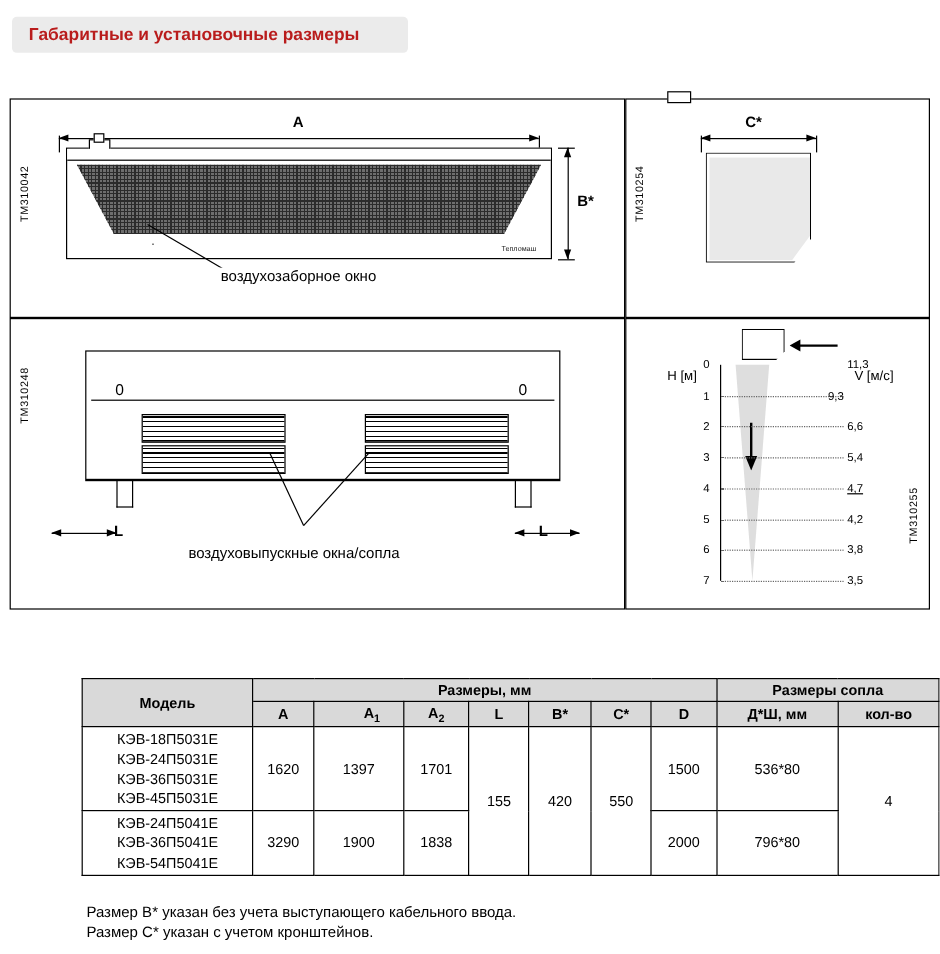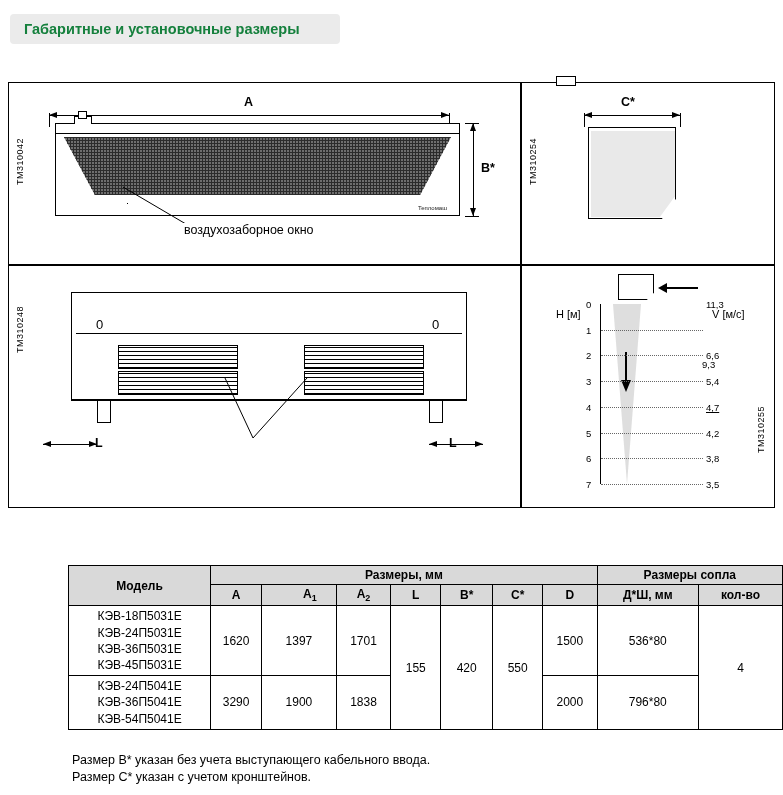--- a/index.html
+++ b/index.html
@@ -3,21 +3,21 @@
 <meta charset="utf-8">
 <style>
   html,body{margin:0;padding:0;background:#ffffff;}
   body{width:783px;height:795px;position:relative;font-family:"Liberation Sans",sans-serif;color:#000;}
 
   
   .page-title{
     position:absolute;left:10px;top:14px;width:330px;height:30px;
     background:#ebebeb;border-radius:4px;
     display:flex;align-items:center;padding-left:14px;
-    font-size:14.5px;font-weight:bold;color:#15803d;box-sizing:border-box;
+    font-size:14.5px;font-weight:bold;color:#b91c1c;box-sizing:border-box;
   }
 
   
   .panel{position:absolute;border:1px solid #000;box-sizing:border-box;background:#fff;}
   #panel-front{left:8px;top:82px;width:513px;height:183px;}
   #panel-side{left:521px;top:82px;width:254px;height:183px;}
   #panel-bottom{left:8px;top:265px;width:513px;height:243px;}
   #panel-chart{left:521px;top:265px;width:254px;height:243px;}
 
   .vcode{
@@ -186,20 +186,21 @@
 
   <div class="arrowline" style="left:34px;top:178px;width:54px;"></div>
   <div class="lbl lbl-b" style="left:86px;top:170px;">L</div>
   <div class="arrowline" style="left:420px;top:178px;width:54px;"></div>
   <div class="lbl lbl-b" style="left:440px;top:170px;">L</div>
 
   <svg style="position:absolute;left:196px;top:108px;width:110px;height:72px;">
     <line x1="102" y1="4" x2="48" y2="64" stroke="#000" stroke-width="1"></line>
     <line x1="20" y1="4" x2="48" y2="64" stroke="#000" stroke-width="1"></line>
   </svg>
+  <div class="callout-box" style="left:145px;top:188px;">воздуховыпускные окна/сопла</div>
 </div>
 
 <div class="panel" id="panel-chart">
   <div class="vcode" style="right:8px;top:140px;">ТМ310255</div>
 
   <div class="lbl" style="left:34px;top:42px;font-size:11px;">H [м]</div>
   <div class="lbl" style="left:190px;top:42px;font-size:11px;">V [м/с]</div>
 
   <div class="cu-small"></div>
   <svg style="position:absolute;left:136px;top:14px;width:44px;height:16px;">
@@ -228,21 +229,21 @@
     <span style="left:64px;top:84.4px;">2</span>
     <span style="left:64px;top:110.1px;">3</span>
     <span style="left:64px;top:135.8px;">4</span>
     <span style="left:64px;top:161.5px;">5</span>
     <span style="left:64px;top:187.2px;">6</span>
     <span style="left:64px;top:212.9px;">7</span>
   </div>
 
   <div class="chart-ticks">
     <span style="left:184px;top:33px;">11,3</span>
-    <span style="left:180px;top:58.7px;margin-top:34px;">9,3</span>
+    <span style="left:168px;top:58.7px;">9,3</span>
     <span style="left:184px;top:84.4px;">6,6</span>
     <span style="left:184px;top:110.1px;">5,4</span>
     <span style="left:184px;top:135.8px;text-decoration:underline;">4,7</span>
     <span style="left:184px;top:161.5px;">4,2</span>
     <span style="left:184px;top:187.2px;">3,8</span>
     <span style="left:184px;top:212.9px;">3,5</span>
   </div>
 </div>
 
 <table class="dims">

